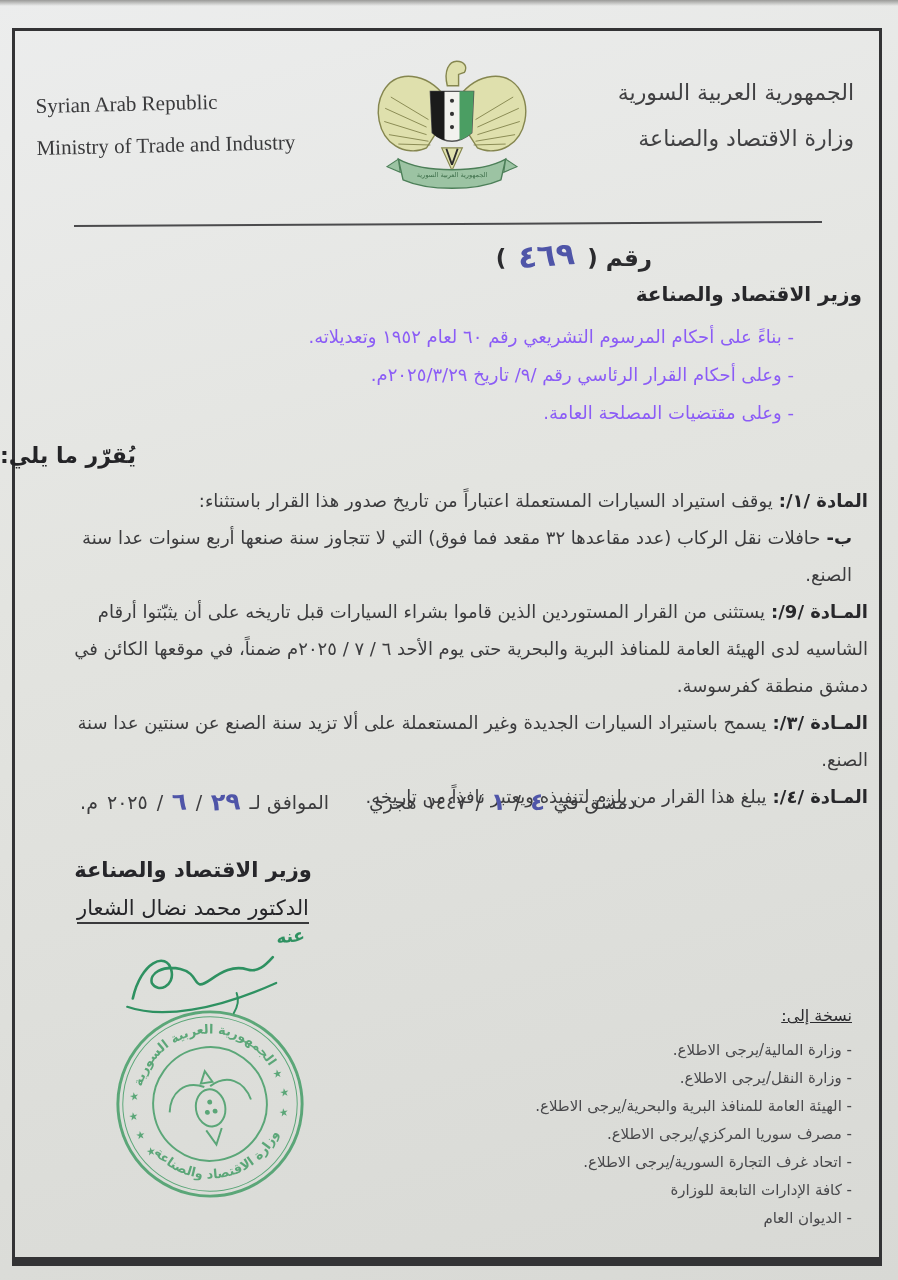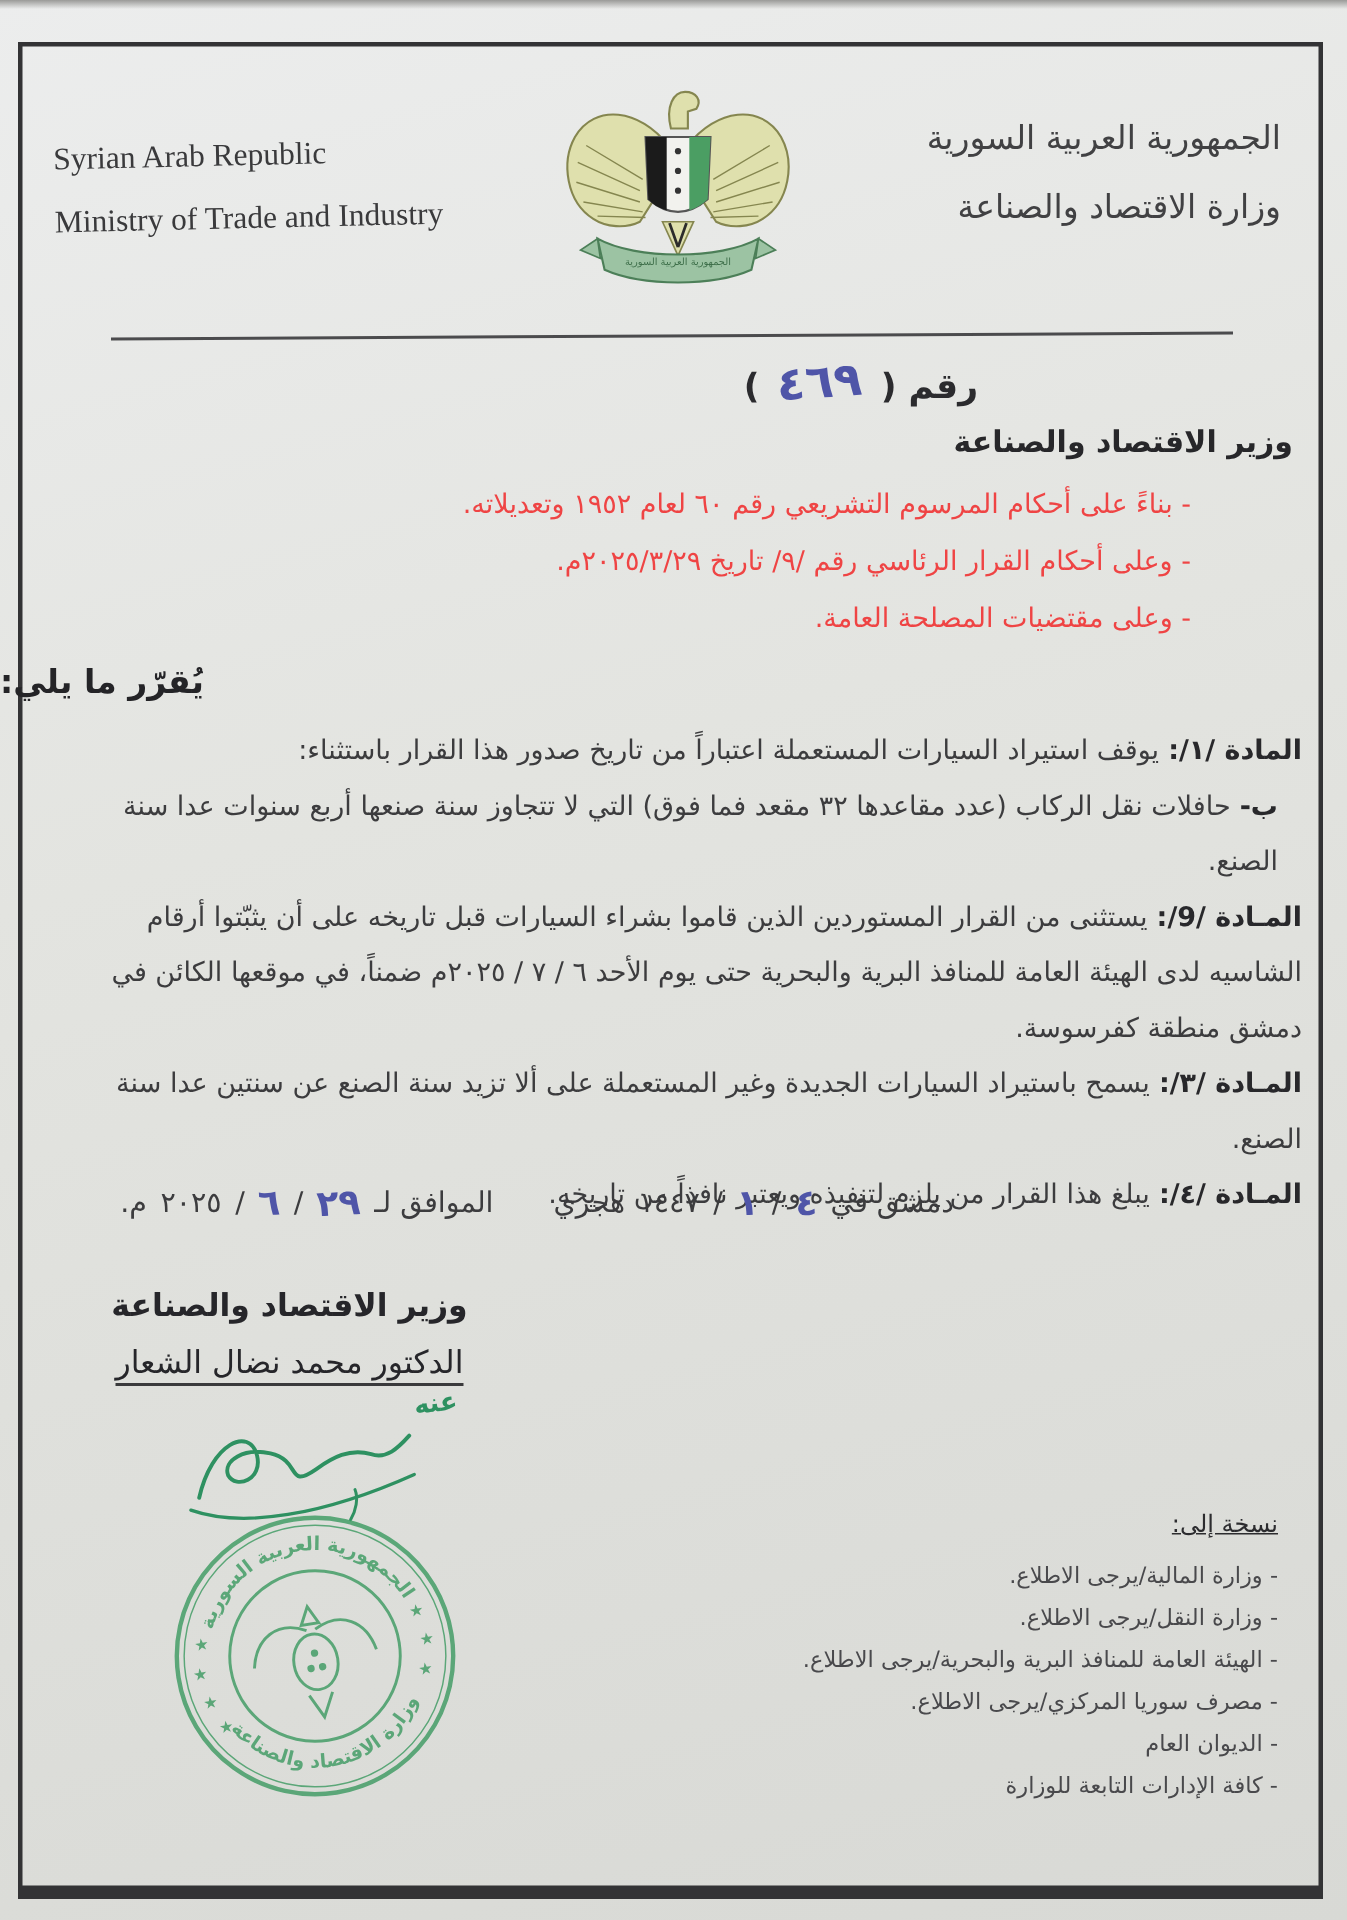--- a/index.html
+++ b/index.html
@@ -34,21 +34,21 @@
   }
   .number-line .printed{font-size:23px;font-weight:bold;color:#2b2b2e;}
   .hand{color:#4f55a8;font-weight:bold;}
   .number-line .hand{font-size:31px;letter-spacing:9px;transform:rotate(-4deg) translateY(-3px);}
   
   .minister-title{
     position:absolute;top:282px;right:36px;direction:rtl;
     font-size:20px;font-weight:bold;color:#27272a;
   }
   .preamble{position:absolute;top:318px;right:104px;direction:rtl;text-align:right;
-    font-size:18px;line-height:38px;color:#ef4444;}
+    font-size:18px;line-height:38px;color:#8b5cf6;}
   .decides{position:absolute;top:443px;left:0;width:100%;text-align:left;
     direction:rtl;font-size:22px;font-weight:bold;color:#242427;}
   .articles{position:absolute;top:482px;right:30px;left:38px;direction:rtl;text-align:right;
     font-size:18px;line-height:37px;color:#3c3c3e;}
   .articles p{margin:0;}
   .articles .sub{padding-right:16px;}
   .lbl{font-weight:bold;color:#28282b;margin-left:6px;}
   
   .date-line{
     position:absolute;top:788px;right:262px;direction:rtl;
@@ -201,16 +201,17 @@
       <circle cx="104" cy="108" r="1.5" fill="#3f9b63"></circle>
     </g>
   </svg>
 
   <div class="copies">
     <div class="copies-heading">نسخة إلى:</div>
     <div>- وزارة المالية/يرجى الاطلاع.</div>
     <div>- وزارة النقل/يرجى الاطلاع.</div>
     <div>- الهيئة العامة للمنافذ البرية والبحرية/يرجى الاطلاع.</div>
     <div>- مصرف سوريا المركزي/يرجى الاطلاع.</div>
+    <div>- اتحاد غرف التجارة السورية/يرجى الاطلاع.</div>
+    <div>- كافة الإدارات التابعة للوزارة</div>
     <div>- الديوان العام</div>
-    <div>- كافة الإدارات التابعة للوزارة</div>
   </div>
 </div>
 
 </body></html>

